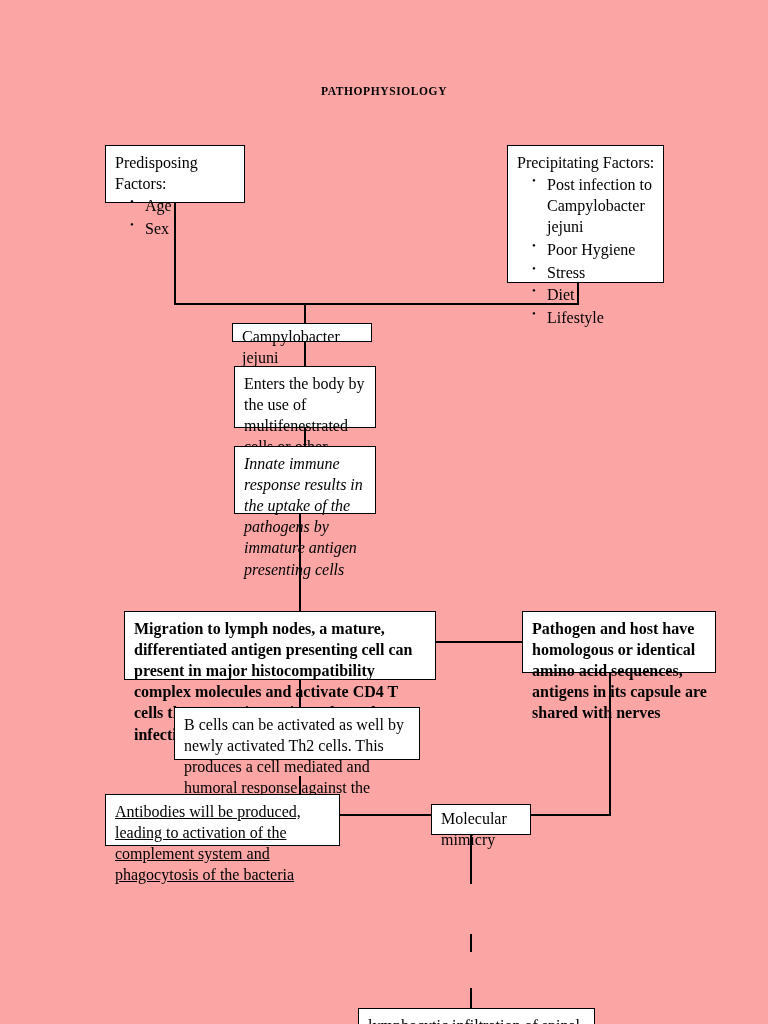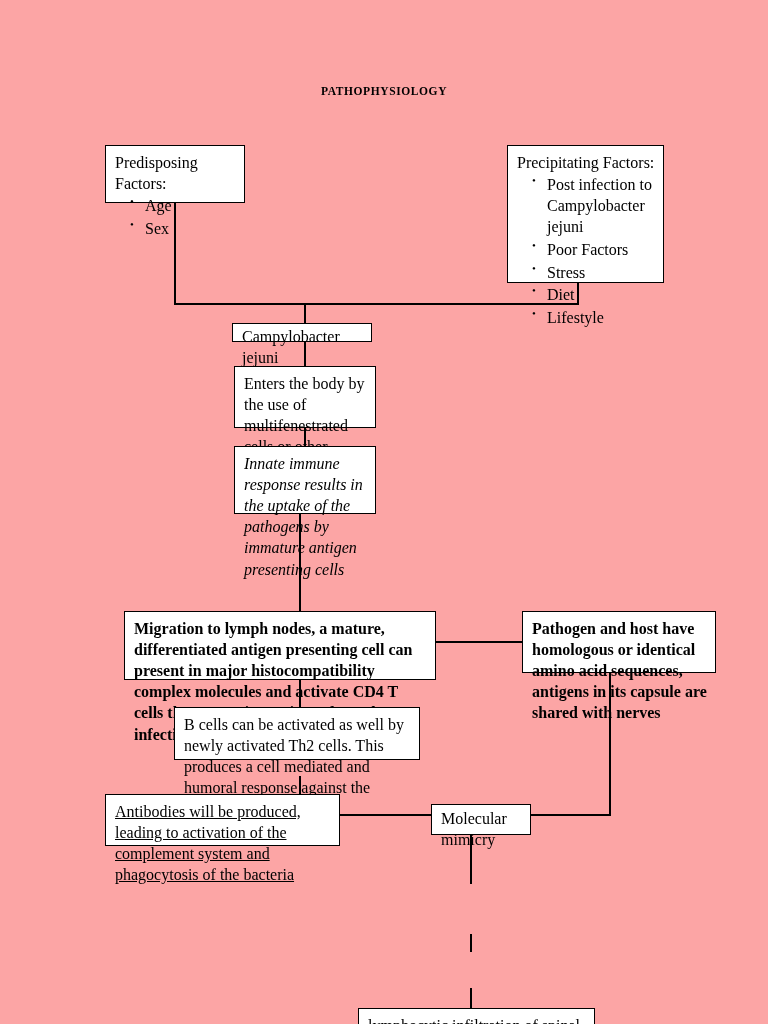--- a/index.html
+++ b/index.html
@@ -81,21 +81,21 @@
     <ul>
       <li>Age</li>
       <li>Sex</li>
     </ul>
   </div>
 
   <div class="node" style="left:507px; top:145px; width:157px; height:138px;">
     <span class="hdr">Precipitating Factors:</span>
     <ul>
       <li>Post infection to Campylobacter jejuni</li>
-      <li>Poor Factors</li>
+      <li>Poor Hygiene</li>
       <li>Stress</li>
       <li>Diet</li>
       <li>Lifestyle</li>
     </ul>
   </div>
 
   <div class="line vline" style="left:174px; top:203px; height:102px;"></div>
   <div class="line vline" style="left:577px; top:283px; height:22px;"></div>
   <div class="line hline" style="left:174px; top:303px; width:405px;"></div>
   <div class="line vline" style="left:304px; top:303px; height:21px;"></div>

